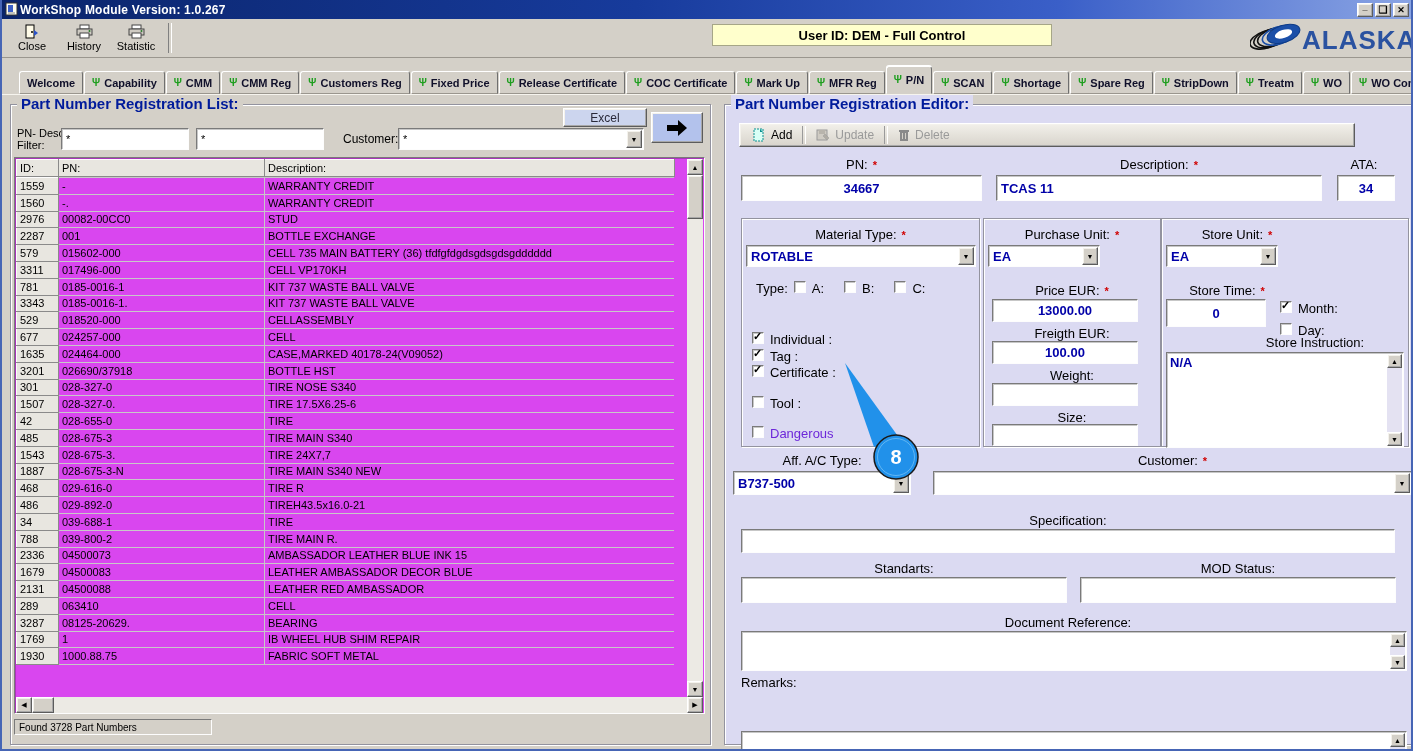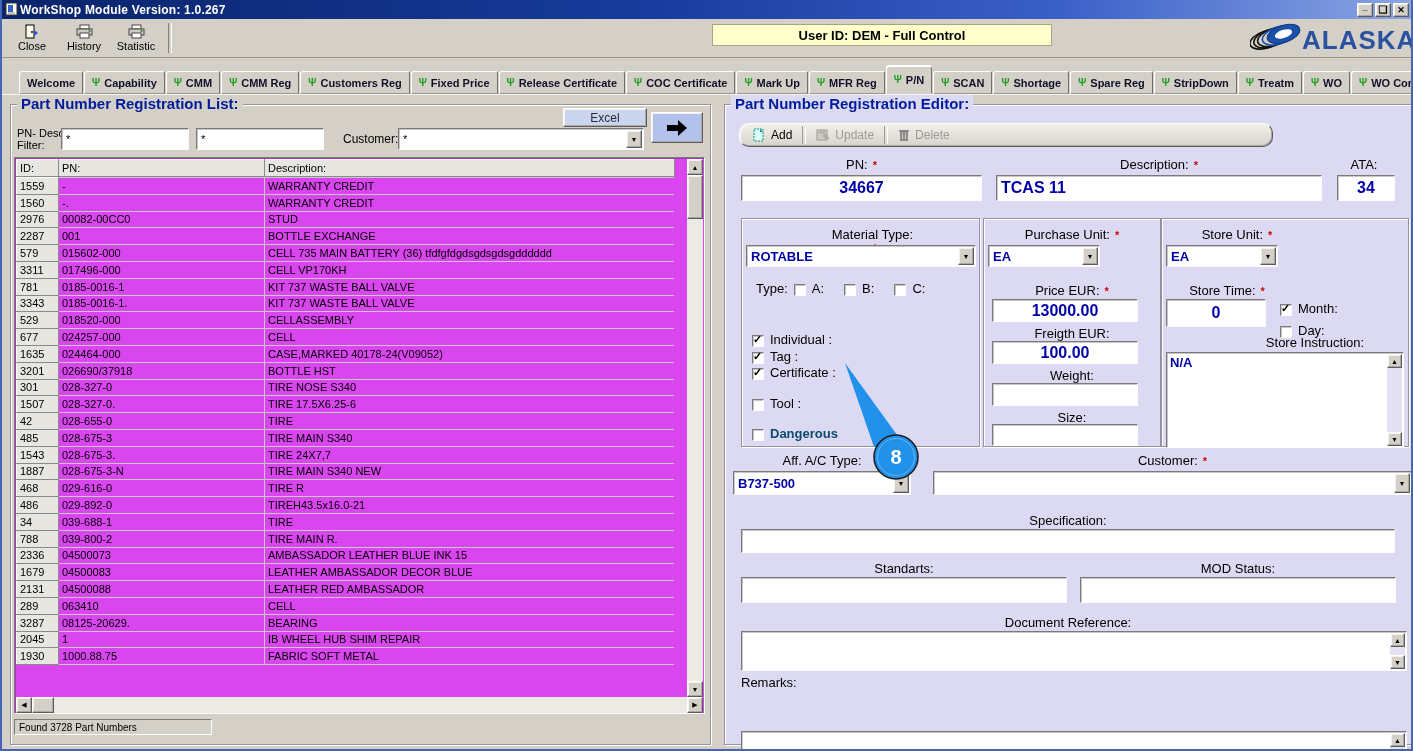--- a/index.html
+++ b/index.html
@@ -34,50 +34,50 @@
   
   #listbox{left:8px;top:104px;width:701px;height:641px;background:#d4d0c8;}
   #editbox{left:722px;top:104px;width:688px;height:641px;background:#dbdaf2;}
   .gtitle{position:absolute;top:-10px;left:6px;font-size:15px;font-weight:bold;color:#001b9b;padding:0 4px;white-space:nowrap;}
   #listbox .gtitle{background:#d4d0c8;}
   #editbox .gtitle{background:#dbdaf2;}
   .req{color:#d00000;font-weight:bold;margin-left:5px;font-size:11px;}
   .flabel{display:flex;align-items:center;justify-content:center;font-size:13px;color:#000;white-space:nowrap;}
   .flabel.left{justify-content:flex-start;}
   .navyval{color:#0000a8;font-weight:bold;font-size:13px;}
-  input.field{font-family:"Liberation Sans",sans-serif;color:#0000a8;font-weight:bold;font-size:16px;padding:0 4px;margin:0;outline:none;}
+  input.field{font-family:"Liberation Sans",sans-serif;color:#0000a8;font-weight:bold;font-size:13px;padding:0 4px;margin:0;outline:none;}
   
   .combo{background:#fff;}
   .combo .val{position:absolute;left:4px;top:0;bottom:0;display:flex;align-items:center;}
   .dd{position:absolute;right:1px;top:1px;bottom:1px;width:16px;display:flex;align-items:center;justify-content:center;}
   .dd::after{content:"\25BC";font-size:7px;color:#000;}
   
   .cb{display:inline-block;width:12px;height:12px;background:#fff;border:1px solid;border-color:#7a7a7a #fdfdfd #fdfdfd #7a7a7a;box-shadow:inset 1px 1px 0 rgba(0,0,0,.22);position:relative;box-sizing:border-box;vertical-align:middle;}
   .cb.checked::after{content:"\2713";position:absolute;left:0px;top:-3px;font-size:11px;font-weight:bold;color:#000;}
-  .cbrow{position:absolute;display:flex;align-items:flex-end;gap:6px;font-size:13px;color:#000;white-space:nowrap;}
+  .cbrow{position:absolute;display:flex;align-items:flex-start;gap:6px;font-size:13px;color:#000;white-space:nowrap;}
   
   #tablewrap{left:3px;top:52px;width:691px;height:557px;background:#d946ef;}
   .pn-table{border-collapse:collapse;table-layout:fixed;width:658px;}
   .pn-table td{height:16.8px;padding:0 3px;font-size:11px;color:#000;overflow:hidden;white-space:nowrap;box-sizing:border-box;}
   .c-id{width:42px;background:#e8e6e0;border:1px solid;border-color:#fdfdfd #8a8a8a #8a8a8a #fdfdfd;}
   .c-pn{width:206px;border:1px solid #c8c8c8;}
   .c-desc{width:410px;border:1px solid #c8c8c8;}
   .hdr td{background:#e8e6e0;border:1px solid;border-color:#fdfdfd #8a8a8a #8a8a8a #fdfdfd;font-size:11px;}
   
   .sbtn{background:#d4d0c8;display:flex;align-items:center;justify-content:center;font-size:7px;color:#000;}
   .arr-up::after{content:"\25B2";} .arr-dn::after{content:"\25BC";} .arr-lf::after{content:"\25C0";} .arr-rt::after{content:"\25B6";}
   
   #edtoolbar{display:flex;align-items:center;gap:4px;padding-left:6px;background:linear-gradient(#f2f0ea,#d8d4cc);}
   .edbtn{display:flex;align-items:center;gap:5px;font-size:12px;color:#000;padding:2px 6px;}
   .edbtn.disabled{color:#9a9a9a;justify-content:center;}
   .edsep{width:2px;height:18px;border-left:1px solid #9a9a9a;border-right:1px solid #fff;}
   .textarea{background:#fff;position:relative;}
   .ta-scroll{position:absolute;top:1px;bottom:1px;right:1px;width:15px;background:#e4e2f2;}
   .ta-scroll .sbtn{position:absolute;left:0;width:15px;height:14px;}
-  .redlabel{color:#0c4a6e;font-weight:bold;}
+  .redlabel{color:#6d28d9;font-weight:normal;}
   #statusbox{font-size:10px;color:#000;display:flex;align-items:center;padding-left:4px;background:#d4d0c8;border:1px solid;border-color:#7a7a7a #fdfdfd #fdfdfd #7a7a7a;box-sizing:border-box;}
   svg text{font-family:"Liberation Sans",sans-serif;}
 </style>
 </head>
 <body>
 
 <div id="screen">
 
   <div id="titlebar" class="abs">
     <svg class="abs" style="left:3px;top:2px" width="14" height="14">
@@ -378,21 +378,21 @@
                 <td class="c-id">289</td>
                 <td class="c-pn">063410</td>
                 <td class="c-desc">CELL</td>
               </tr>
               <tr>
                 <td class="c-id">3287</td>
                 <td class="c-pn">08125-20629.</td>
                 <td class="c-desc">BEARING</td>
               </tr>
               <tr>
-                <td class="c-id">2045</td>
+                <td class="c-id">1769</td>
                 <td class="c-pn">1</td>
                 <td class="c-desc">IB WHEEL HUB SHIM REPAIR</td>
               </tr>
               <tr>
                 <td class="c-id">1930</td>
                 <td class="c-pn">1000.88.75</td>
                 <td class="c-desc">FABRIC SOFT METAL</td>
               </tr>
             </tbody>
           </table>
@@ -410,21 +410,21 @@
         <div class="sbtn raised arr-rt abs" style="right:0;top:0;width:16px;height:16px;"></div>
       </div>
     </div>
 
     <div id="statusbox" class="abs" style="left:3px;top:614px;width:198px;height:16px;">Found 3728 Part Numbers</div>
   </div>
 
   <div id="editbox" class="abs groupbox">
     <div class="gtitle">Part Number Registration Editor:</div>
 
-    <div id="edtoolbar" class="abs raised" style="left:14px;top:18px;width:534px;height:24px;border-radius:10px;">
+    <div id="edtoolbar" class="abs raised" style="left:14px;top:18px;width:616px;height:24px;">
       <div class="edbtn">
         <svg width="14" height="14">
           <rect x="2" y="1" width="9" height="12" fill="#d8fff6" stroke="#0a8f8f" stroke-dasharray="2,1"></rect>
           <path d="M8 1 L11 4 L8 4 Z" fill="#0a8f8f"></path>
         </svg>
         <span>Add</span>
       </div>
       <div class="edsep"></div>
       <div class="edbtn disabled">
         <svg width="14" height="14">
@@ -455,21 +455,21 @@
       <span>Description:</span>
         <span class="req">*</span>
     </div>
     <input class="abs sunken field" style="left: 271px; top: 70px; width: 326px; height: 26px;" value="TCAS 11">
     <div class="flabel abs" style="left:608px;top:52px;width:62px;">
       <span>ATA:</span>
     </div>
     <input class="abs sunken field" style="left: 612px; top: 70px; width: 58px; height: 26px; text-align: center;" value="34">
 
     <div class="abs groupbox" style="left:16px;top:113px;width:239px;height:229px;">
-      <div class="flabel abs" style="left:12px;top:8px;width:100%;flex-direction:column;">
+      <div class="flabel abs" style="left:0;top:8px;width:100%;">
         <span>Material Type:</span>
           <span class="req">*</span>
       </div>
       <div class="abs sunken combo" style="left:4px;top:26px;width:230px;height:22px;">
         <span class="val navyval">ROTABLE</span>
         <span class="dd raised"></span>
       </div>
       <div class="cbrow" style="left:14px;top:62px;">
         <span>Type:</span>
         <span class="cb"></span>

